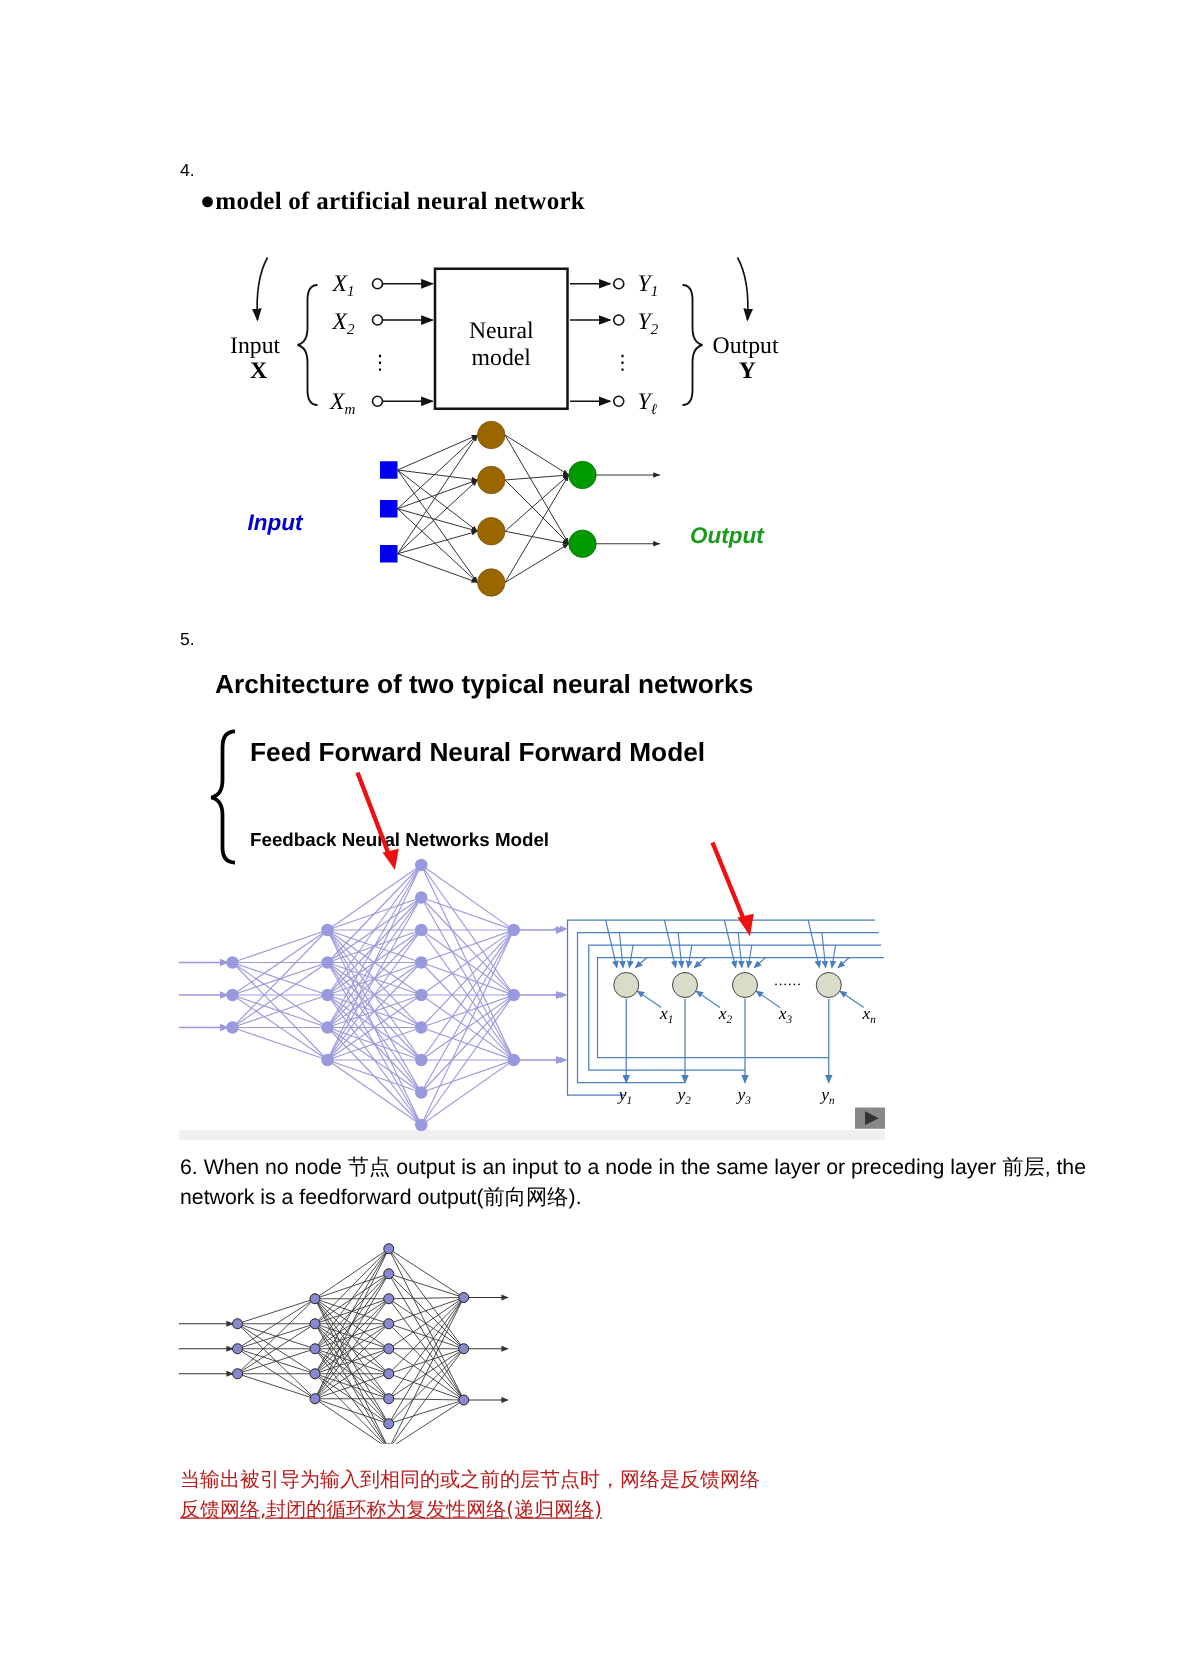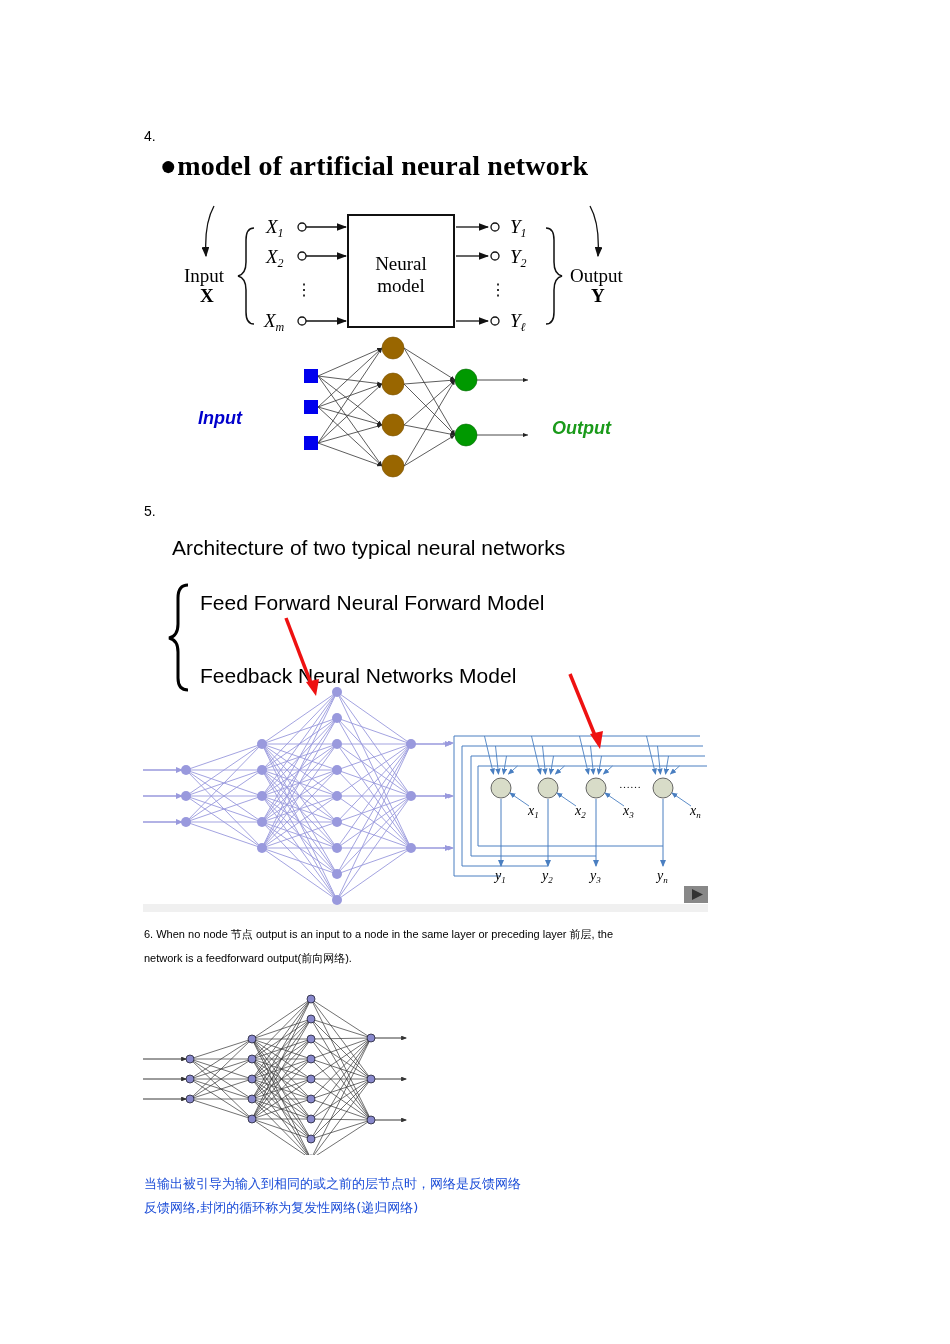--- a/index.html
+++ b/index.html
@@ -1,23 +1,23 @@
 <!DOCTYPE html>
 <html><head>
 <meta charset="utf-8">
 <style>
   html, body { margin:0; padding:0; background:#ffffff; }
   body { width:950px; height:1344px; position:relative; overflow:hidden;
          font-family:"Liberation Sans", sans-serif; color:#000; }
   .abs { position:absolute; }
   .num { font-family:"Liberation Sans", sans-serif; font-size:14px; }
-  .title4 { font-family:"Liberation Serif", serif; font-weight:bold; font-size:28px; letter-spacing:0.2px; white-space:nowrap; }
-  .slide5 { font-family:"Liberation Sans", sans-serif; font-weight:normal; white-space:nowrap; }
-  .para { font-size:11px; line-height:24px; }
-  .cn { font-family:"DejaVu Sans", sans-serif; font-size:13px; line-height:25px; white-space:nowrap; color:#1d4ed8; }
+  .title4 { font-family:"Liberation Serif", serif; font-weight:bold; font-size:20px; letter-spacing:0.2px; white-space:nowrap; }
+  .slide5 { font-family:"Liberation Sans", sans-serif; font-weight:bold; white-space:nowrap; }
+  .para { font-size:17px; line-height:24px; }
+  .cn { font-family:"DejaVu Sans", sans-serif; font-size:16px; line-height:25px; white-space:nowrap; color:#b91c1c; }
   svg text { font-family:"Liberation Serif", serif; }
 </style>
 </head>
 <body>
 
 <div class="abs num" style="left:144px;top:128px;">4.</div>
 <div class="abs title4" style="left:160px;top:150px;">
   <span>●</span><span>model of artificial neural network</span>
 </div>
 
@@ -122,21 +122,21 @@
   <text x="18" y="94" font-size="18" font-weight="bold" font-style="italic" style="font-family:'Liberation Sans',sans-serif" fill="#0000cc">Input</text>
   <text x="372" y="104" font-size="18" font-weight="bold" font-style="italic" style="font-family:'Liberation Sans',sans-serif" fill="#1a9a1a">Output</text>
 </svg>
 
 <div class="abs num" style="left:144px;top:503px;">5.</div>
 <div class="abs slide5" style="left:172px;top:536px;font-size:21px;">Architecture of two typical neural networks</div>
 <svg class="abs" style="left:166px;top:582px;" width="30" height="112">
   <path d="M22,3 Q12,3 12,16 L12,42 Q12,54 3,56 Q12,58 12,70 L12,96 Q12,108 22,108" stroke="#000" fill="none" stroke-width="3"></path>
 </svg>
 <div class="abs slide5" style="left:200px;top:591px;font-size:21px;">Feed Forward Neural Forward Model</div>
-<div class="abs slide5" style="left:200px;top:664px;font-size:21px;">Feedback Neural Networks Model</div>
+<div class="abs slide5" style="left:200px;top:664px;font-size:15px;">Feedback Neural Networks Model</div>
 
 <svg class="abs" style="left:143px;top:680px;" width="565" height="232" id="net5">
   <defs>
     <marker id="ahb" markerWidth="7" markerHeight="6" refX="6" refY="3" orient="auto">
         <path d="M0,0 L7,3 L0,6 Z" fill="#4a7fc1"></path>
       </marker>
     <marker id="ahp" markerWidth="6" markerHeight="5" refX="5" refY="2.5" orient="auto">
         <path d="M0,0 L6,2.5 L0,5 Z" fill="#9999dd"></path>
       </marker>
   </defs>
@@ -443,13 +443,13 @@
       <circle cx="171" cy="134" r="4" fill="#8888cc" stroke="#223" stroke-width="0.8"></circle>
       <circle cx="171" cy="154" r="4" fill="#8888cc" stroke="#223" stroke-width="0.8"></circle>
       <circle cx="171" cy="174" r="4" fill="#8888cc" stroke="#223" stroke-width="0.8"></circle>
       <circle cx="231" cy="53" r="4" fill="#8888cc" stroke="#223" stroke-width="0.8"></circle>
       <circle cx="231" cy="94" r="4" fill="#8888cc" stroke="#223" stroke-width="0.8"></circle>
       <circle cx="231" cy="135" r="4" fill="#8888cc" stroke="#223" stroke-width="0.8"></circle>
     </g>
 </svg>
 
 <div class="abs cn" style="left:144px;top:1171px;">当输出被引导为输入到相同的或之前的层节点时，网络是反馈网络</div>
-<div class="abs cn" style="left:144px;top:1195px;">反馈网络,封闭的循环称为复发性网络(递归网络)</div>
+<div class="abs cn" style="left:144px;top:1195px;text-decoration:underline;">反馈网络,封闭的循环称为复发性网络(递归网络)</div>
 
 </body></html>

